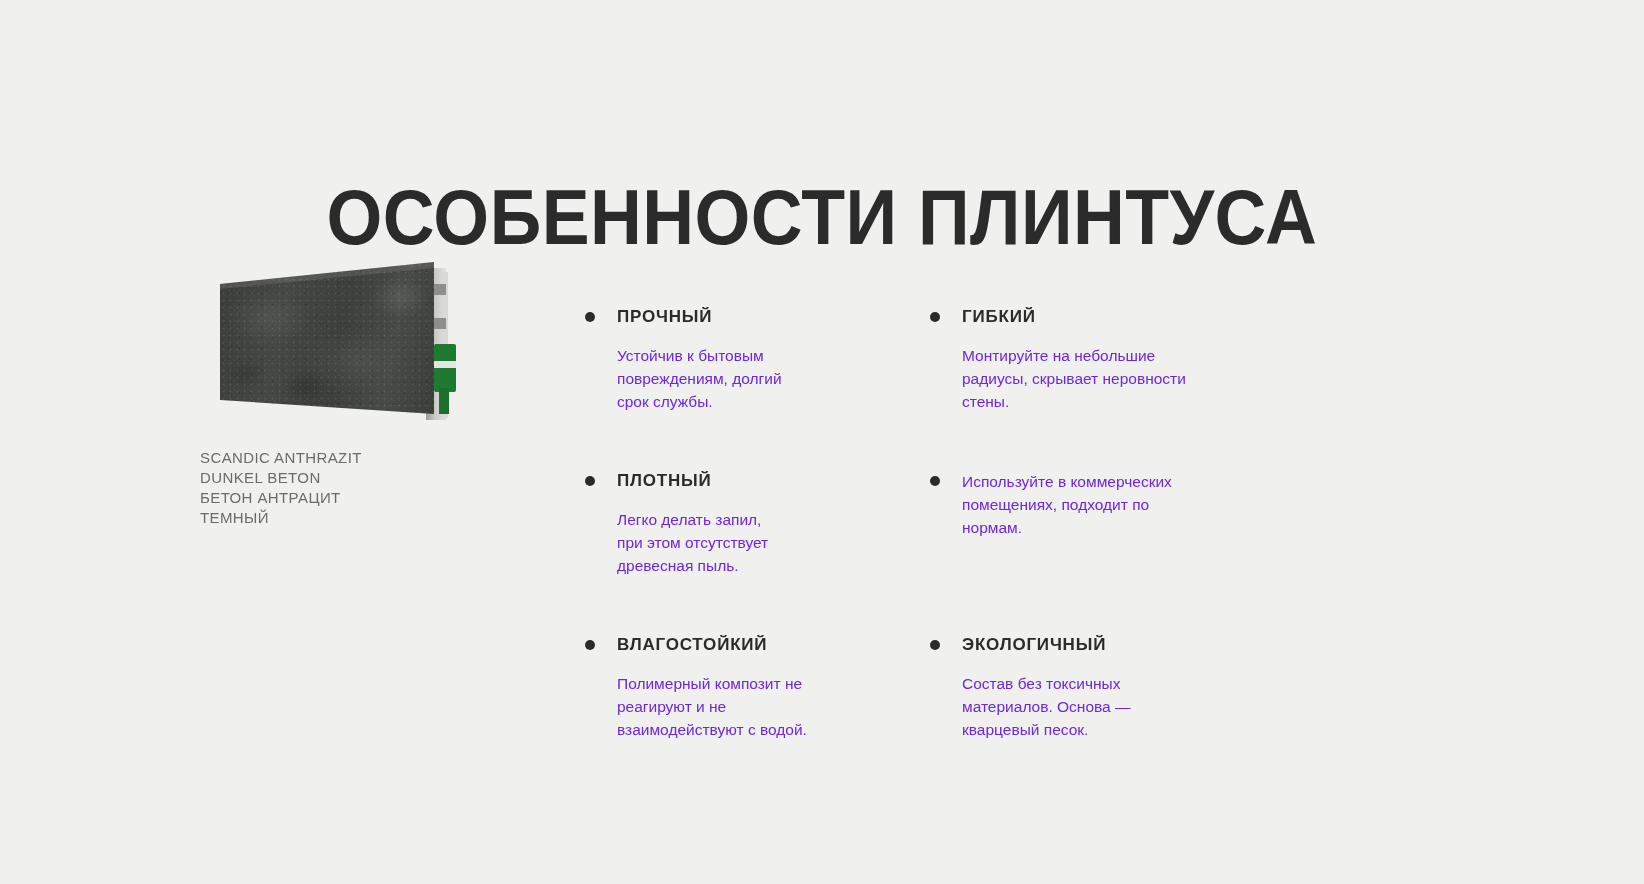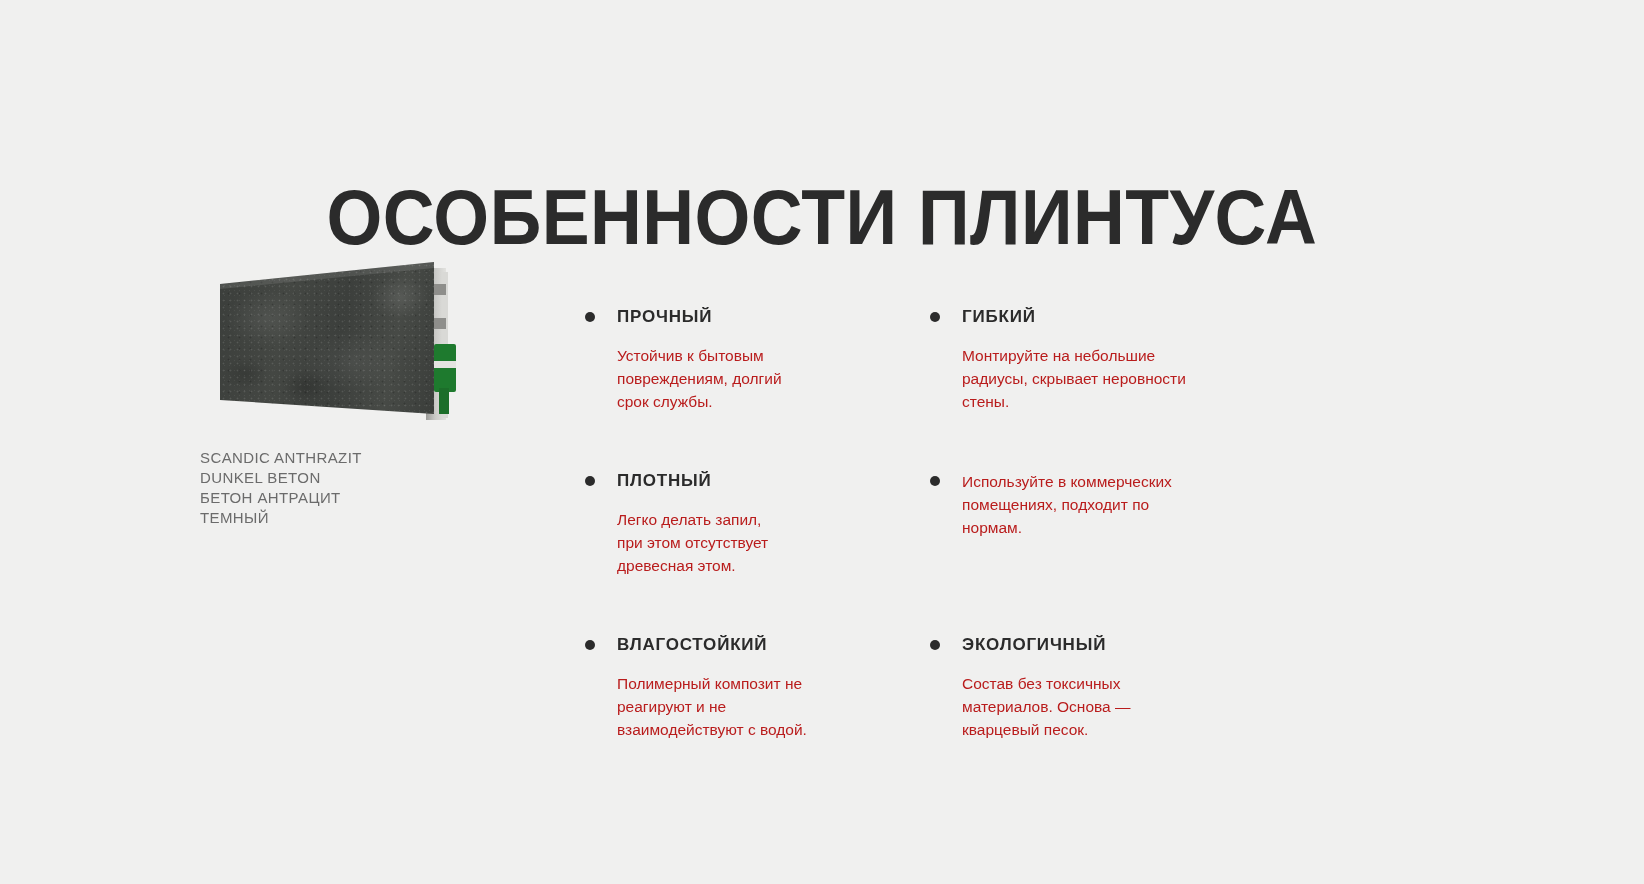--- a/index.html
+++ b/index.html
@@ -198,21 +198,21 @@
     letter-spacing: 0.8px;
     color: #2b2b2b;
     line-height: 22px;
     margin: 0 0 16px 0;
     white-space: nowrap;
   }
 
   .feature-desc {
     font-size: 15.5px;
     line-height: 23px;
-    color: #b91c1c;
+    color: #6d28d9;
     margin: 0;
     max-width: 230px;
   }
   .feature-desc div { white-space: nowrap; }
 </style>
 </head>
 <body>
 
 <div class="page">
 
@@ -263,21 +263,21 @@
         <div>стены.</div>
       </div>
     </div>
 
     <div class="feature">
       <span class="feature-bullet"></span>
       <p class="feature-title">ПЛОТНЫЙ</p>
       <div class="feature-desc">
         <div>Легко делать запил,</div>
         <div>при этом отсутствует</div>
-        <div>древесная этом.</div>
+        <div>древесная пыль.</div>
       </div>
     </div>
 
     <div class="feature">
       <span class="feature-bullet"></span>
       <div class="feature-desc">
         <div>Используйте в коммерческих</div>
         <div>помещениях, подходит по</div>
         <div>нормам.</div>
       </div>

